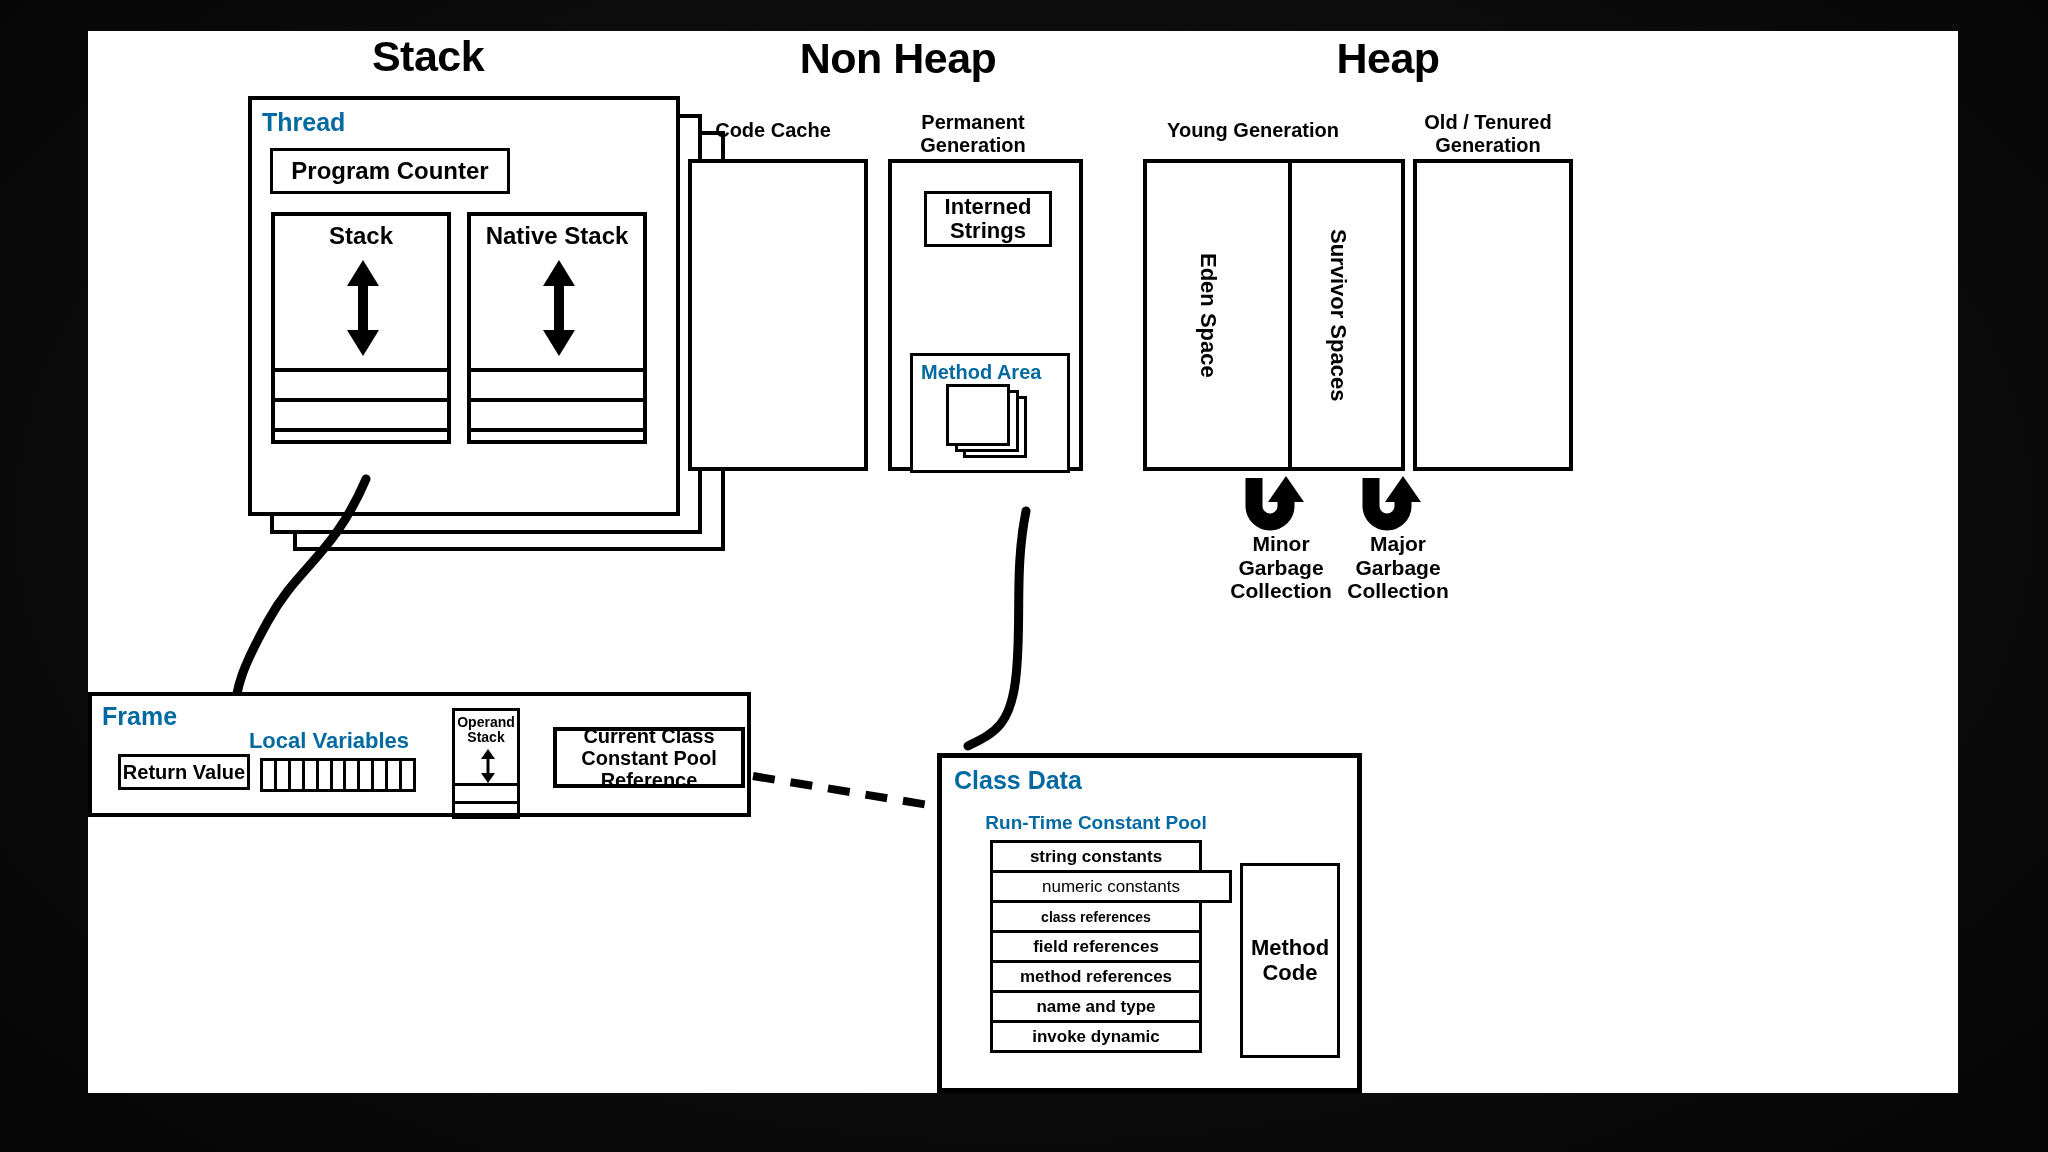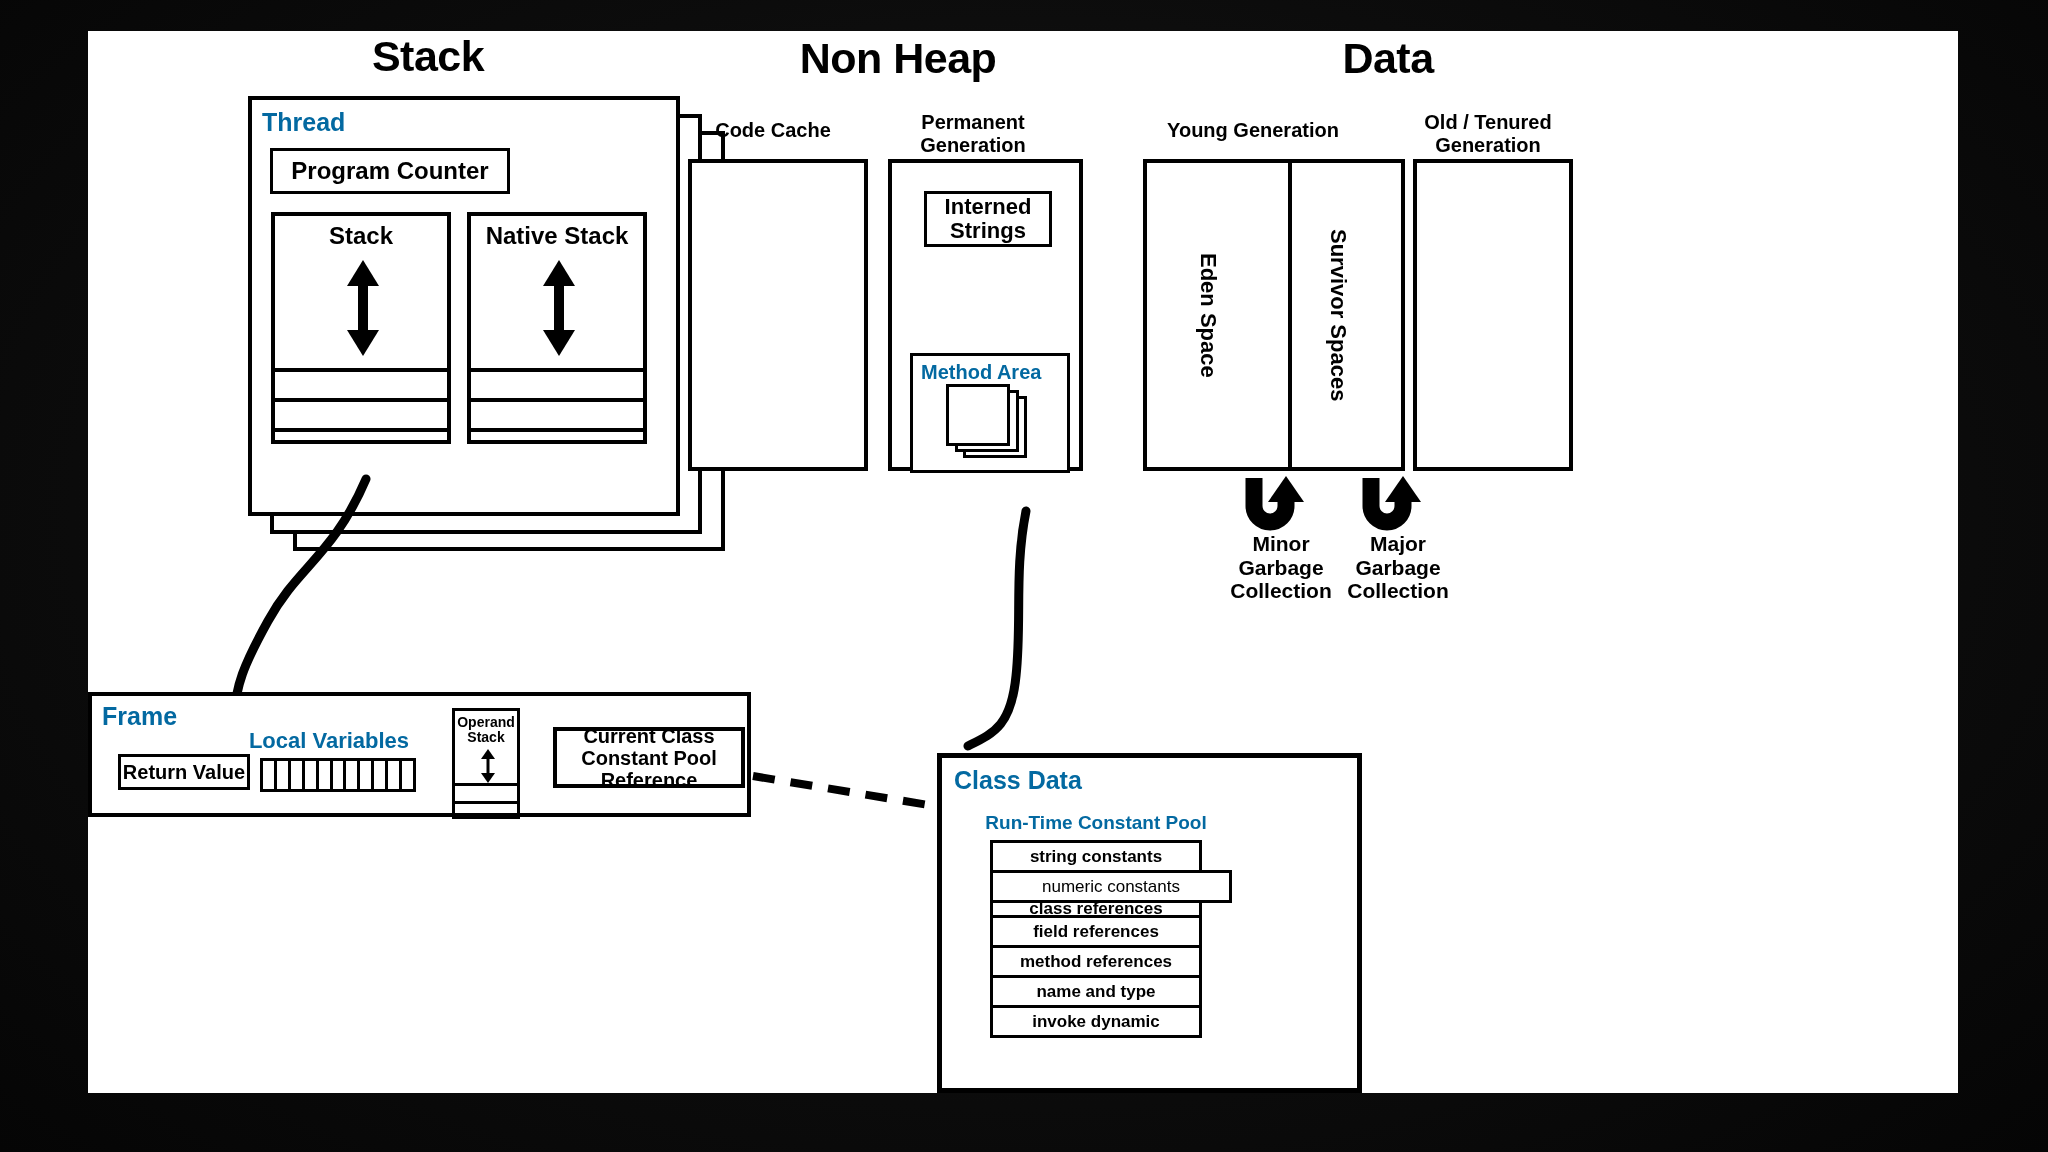--- a/index.html
+++ b/index.html
@@ -23,21 +23,21 @@
   svg{position:absolute;overflow:visible;}
 </style>
 </head>
 <body>
 
 <div id="root">
  <div id="canvas">
 
   <div class="ttl secttl" style="left:180px;top:4px;width:320px;">Stack</div>
   <div class="ttl secttl" style="left:640px;top:6px;width:340px;">Non Heap</div>
-  <div class="ttl secttl" style="left:1140px;top:6px;width:320px;">Data</div>
+  <div class="ttl secttl" style="left:1140px;top:6px;width:320px;">Heap</div>
 
   <div class="bx" style="left:205px;top:100px;width:432px;height:420px;"></div>
   <div class="bx" style="left:182px;top:83px;width:432px;height:420px;"></div>
 
   <div class="bx" style="left:160px;top:65px;width:432px;height:420px;">
     <div class="lbl" style="left:10px;top:8px;font-size:25px;">Thread</div>
 
     <div class="bx3 ctr" style="left:18px;top:48px;width:240px;height:46px;font-size:24px;font-weight:bold;">Program Counter</div>
 
     <div class="bx" style="left:19px;top:112px;width:180px;height:232px;">
@@ -164,23 +164,25 @@
   </div>
 
   <div class="bx5" style="left:849px;top:722px;width:425px;height:340px;">
     <div class="lbl" style="left:12px;top:8px;font-size:25px;">Class Data</div>
 
     <div class="lbl" style="left:30px;top:54px;width:248px;text-align:center;font-size:19px;">Run-Time Constant Pool</div>
 
     <div class="abs" style="left:48px;top:82px;width:212px;">
       <div class="bx3 ctr" style="position:relative;left:0;top:0;width:212px;height:33px;font-size:17px;font-weight:bold;">string constants</div>
       <div class="bx3 ctr" style="position:relative;left:0;top:-3px;width:242px;height:33px;font-size:17px;font-weight:normal;">numeric constants</div>
-      <div class="bx3 ctr" style="position:relative;left:0;top:-6px;width:212px;height:18px;font-size:17px;font-weight:bold;text-align:center;">class references</div>
+      <div class="bx3 ctr" style="position:relative;left:0;top:-6px;width:212px;height:33px;font-size:14px;font-weight:bold;text-align:center;">class references</div>
       <div class="bx3 ctr" style="position:relative;left:0;top:-9px;width:212px;height:33px;font-size:17px;font-weight:bold;">field references</div>
       <div class="bx3 ctr" style="position:relative;left:0;top:-12px;width:212px;height:33px;font-size:17px;font-weight:bold;">method references</div>
       <div class="bx3 ctr" style="position:relative;left:0;top:-15px;width:212px;height:33px;font-size:17px;font-weight:bold;">name and type</div>
       <div class="bx3 ctr" style="position:relative;left:0;top:-18px;width:212px;height:33px;font-size:17px;font-weight:bold;">invoke dynamic</div>
     </div>
 
+    <div class="bx3 ctr" style="left:298px;top:105px;width:100px;height:195px;font-size:22px;font-weight:bold;line-height:1.1;white-space:pre-line;">Method
+Code</div>
   </div>
 
  </div>
 </div>
 
 </body></html>

